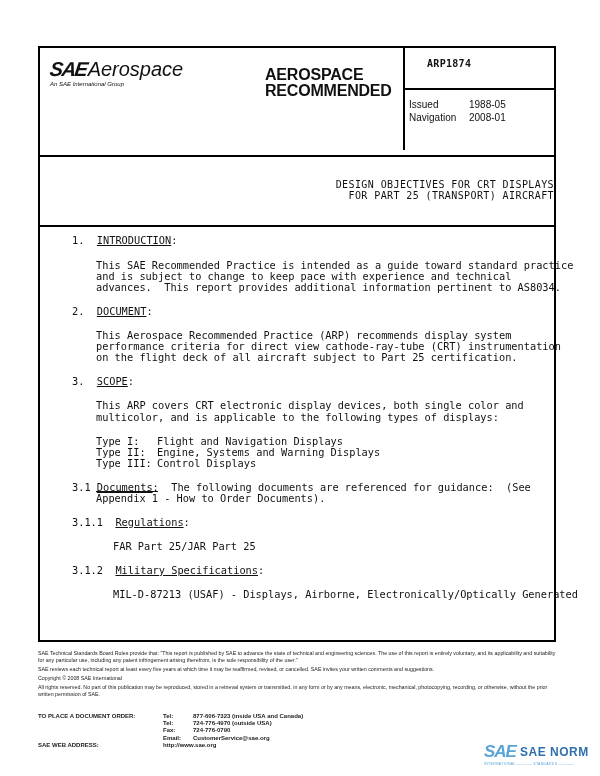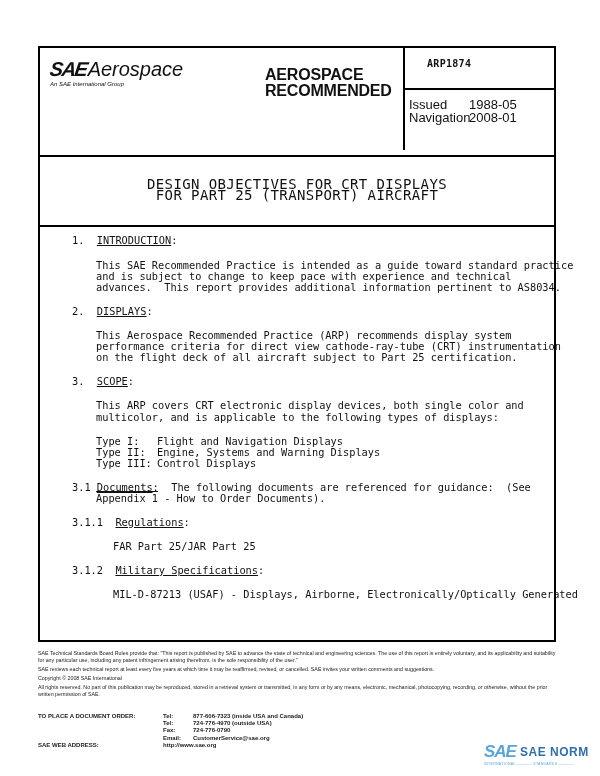--- a/index.html
+++ b/index.html
@@ -5,33 +5,33 @@
   html, body { margin: 0; padding: 0; background: #fff; }
   body { width: 600px; height: 776px; position: relative; overflow: hidden; color: #111; }
   .mono { font-family: "DejaVu Sans Mono", "Liberation Mono", monospace; }
   .sans { font-family: "Liberation Sans", "DejaVu Sans", sans-serif; }
 
   .frame { position: absolute; left: 38px; top: 46px; width: 518px; height: 596px; border: 2px solid #000; box-sizing: border-box; }
 
   .hdr { position: absolute; left: 0; top: 0; width: 514px; height: 107px; border-bottom: 2px solid #000; }
   .hdr-right { position: absolute; left: 363px; top: 0; width: 151px; height: 102px; border-left: 2px solid #000; }
   .arp-cell { height: 42px; border-bottom: 2px solid #000; box-sizing: border-box; padding: 10px 0 0 22px; font-size: 10px; font-weight: bold; letter-spacing: 0.3px; }
-  .dates { padding: 8px 0 0 4px; font-size: 13px; line-height: 13px; }
+  .dates { padding: 8px 0 0 4px; font-size: 10px; line-height: 13px; }
   .dates .row { display: flex; }
   .dates .lbl { width: 60px; }
 
   .logo { position: absolute; left: 10px; top: 10px; }
   .logo-main { display: flex; align-items: baseline; }
   .logo-sae { font-family: "Liberation Sans", sans-serif; font-weight: bold; font-style: italic; font-size: 20px; letter-spacing: -1.5px; transform: skewX(-8deg); }
   .logo-aero { font-family: "Liberation Sans", sans-serif; font-style: italic; font-size: 20px; margin-left: 1px; }
   .logo-sub { font-family: "Liberation Sans", sans-serif; font-style: italic; font-size: 6px; margin-top: 0px; }
 
   .rp-title { position: absolute; left: 225px; top: 19px; font-family: "Liberation Sans", sans-serif; font-weight: bold; font-size: 16px; line-height: 16px; letter-spacing: -0.2px; }
 
-  .title-box { position: absolute; left: 0; top: 107px; width: 514px; height: 72px; border-bottom: 2px solid #000; box-sizing: border-box; text-align: center; padding-top: 24px; font-size: 14px; line-height: 11px; letter-spacing: 0.4px; }
+  .title-box { position: absolute; left: 0; top: 107px; width: 514px; height: 72px; border-bottom: 2px solid #000; box-sizing: border-box; text-align: right; padding-top: 24px; font-size: 10px; line-height: 11px; letter-spacing: 0.4px; }
 
   .content { position: absolute; left: 0; top: 179px; width: 514px; font-size: 10.3px; line-height: 11.5px; }
   .content .line { position: absolute; white-space: pre; }
   .u { text-decoration: underline; text-align: center; }
 
   .legal { position: absolute; left: 38px; top: 650px; width: 525px; font-family: "Liberation Sans", sans-serif; font-size: 5.3px; line-height: 7px; color: #222; }
   .legal p { margin: 0 0 2px 0; }
   .order { position: absolute; left: 38px; top: 713px; font-family: "Liberation Sans", sans-serif; font-size: 6px; line-height: 7.2px; color: #222; }
   .order .r { display: flex; }
   .order .a { width: 125px; font-weight: bold; }
@@ -79,21 +79,21 @@
     <div>FOR PART 25 (TRANSPORT) AIRCRAFT</div>
   </div>
 
   <div class="content mono">
 
     <div class="line" style="left:32px;top:8px"><span>1.</span>  <span class="u">INTRODUCTION</span>:</div>
     <div class="line" style="left:56px;top:33px">This SAE Recommended Practice is intended as a guide toward standard practice</div>
     <div class="line" style="left:56px;top:44px">and is subject to change to keep pace with experience and technical</div>
     <div class="line" style="left:56px;top:55px">advances.  This report provides additional information pertinent to AS8034.</div>
 
-    <div class="line" style="left:32px;top:79px"><span>2.</span>  <span class="u">DISPLAYS</span>:</div>
+    <div class="line" style="left:32px;top:79px"><span>2.</span>  <span class="u">DOCUMENT</span>:</div>
     <div class="line" style="left:56px;top:103px">This Aerospace Recommended Practice (ARP) recommends display system</div>
     <div class="line" style="left:56px;top:114px">performance criteria for direct view cathode-ray-tube (CRT) instrumentation</div>
     <div class="line" style="left:56px;top:125px">on the flight deck of all aircraft subject to Part 25 certification.</div>
 
     <div class="line" style="left:32px;top:149px"><span>3.</span>  <span class="u">SCOPE</span>:</div>
     <div class="line" style="left:56px;top:173px">This ARP covers CRT electronic display devices, both single color and</div>
     <div class="line" style="left:56px;top:185px">multicolor, and is applicable to the following types of displays:</div>
 
     <div class="line" style="left:56px;top:209px">Type I:</div>
     <div class="line" style="left:117px;top:209px">Flight and Navigation Displays</div>

